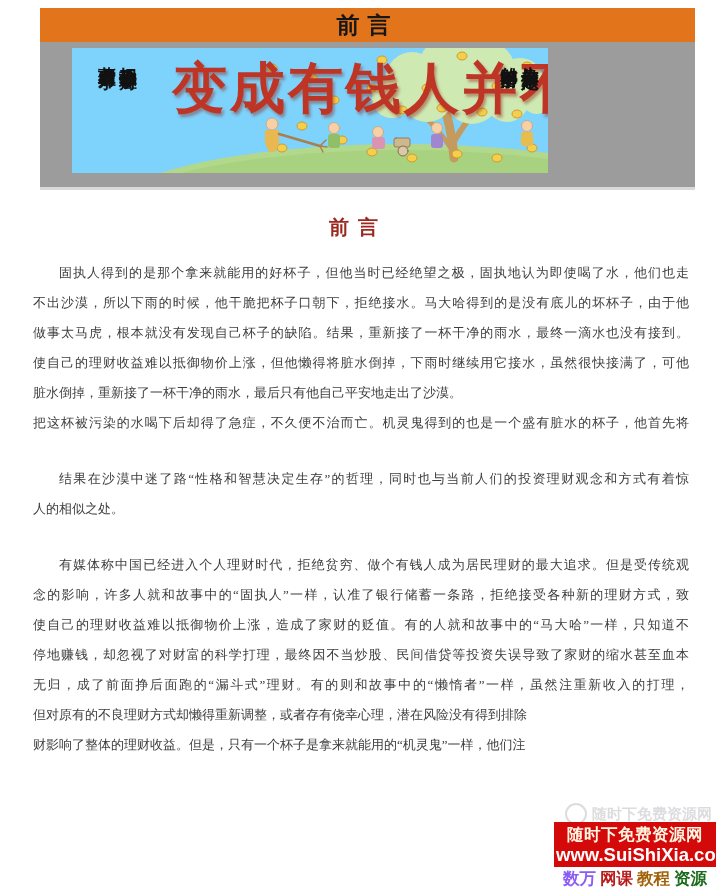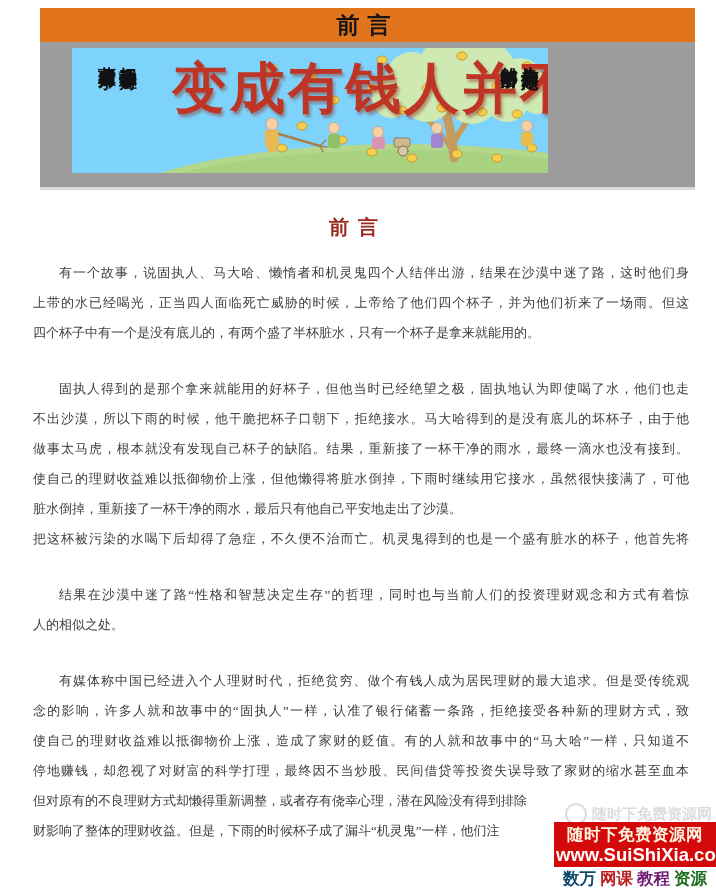--- a/index.html
+++ b/index.html
@@ -151,52 +151,48 @@
         <span>为你量身定做</span>
         <span>的财富手册</span>
       </div>
     </div>
   </div>
 
   <h2 class="section-heading">前言</h2>
 
   <div class="doc-body">
       <div class="para">
-        <div class="line stretch">有一个故事，说固执人、马大哈、懒惰者和机灵鬼四个人结伴出游，结果在沙漠中迷了路，这时他们身</div>
-        <div class="line stretch">上带的水已经喝光，正当四人面临死亡威胁的时候，上帝给了他们四个杯子，并为他们祈来了一场雨。但这</div>
-        <div class="line">四个杯子中有一个是没有底儿的，有两个盛了半杯脏水，只有一个杯子是拿来就能用的。</div>
-      </div>
-      <div class="para">
         <div class="line stretch">固执人得到的是那个拿来就能用的好杯子，但他当时已经绝望之极，固执地认为即使喝了水，他们也走</div>
         <div class="line stretch">不出沙漠，所以下雨的时候，他干脆把杯子口朝下，拒绝接水。马大哈得到的是没有底儿的坏杯子，由于他</div>
         <div class="line stretch">做事太马虎，根本就没有发现自己杯子的缺陷。结果，重新接了一杯干净的雨水，最终一滴水也没有接到。</div>
         <div class="line stretch">使自己的理财收益难以抵御物价上涨，但他懒得将脏水倒掉，下雨时继续用它接水，虽然很快接满了，可他</div>
         <div class="line">脏水倒掉，重新接了一杯干净的雨水，最后只有他自己平安地走出了沙漠。</div>
         <div class="line stretch">把这杯被污染的水喝下后却得了急症，不久便不治而亡。机灵鬼得到的也是一个盛有脏水的杯子，他首先将</div>
       </div>
       <div class="para">
         <div class="line stretch">结果在沙漠中迷了路“性格和智慧决定生存”的哲理，同时也与当前人们的投资理财观念和方式有着惊</div>
         <div class="line">人的相似之处。</div>
       </div>
       <div class="para">
         <div class="line stretch">有媒体称中国已经进入个人理财时代，拒绝贫穷、做个有钱人成为居民理财的最大追求。但是受传统观</div>
         <div class="line stretch">念的影响，许多人就和故事中的“固执人”一样，认准了银行储蓄一条路，拒绝接受各种新的理财方式，致</div>
         <div class="line stretch">使自己的理财收益难以抵御物价上涨，造成了家财的贬值。有的人就和故事中的“马大哈”一样，只知道不</div>
         <div class="line stretch">停地赚钱，却忽视了对财富的科学打理，最终因不当炒股、民间借贷等投资失误导致了家财的缩水甚至血本</div>
+        <div class="line stretch">无归，成了前面挣后面跑的“漏斗式”理财。有的则和故事中的“懒惰者”一样，虽然注重新收入的打理，</div>
         <div class="line">但对原有的不良理财方式却懒得重新调整，或者存有侥幸心理，潜在风险没有得到排除</div>
-        <div class="line">财影响了整体的理财收益。但是，下雨的时候杯子成了漏斗“机灵鬼”一样，他们注</div>
+        <div class="line">财影响了整体的理财收益。但是，只有一个杯子是拿来就能用的“机灵鬼”一样，他们注</div>
       </div>
     </div>
 
   <div class="ghost">
     <span class="ring"></span>
     <span class="gtxt">随时下免费资源网</span>
   </div>
 
   <div class="badge">
     <div class="badge-red">
       <div class="badge-line1">随时下免费资源网</div>
       <div class="badge-line2">www.SuiShiXia.com</div>
     </div>
-    <div class="badge-line3"><span style="color: #0c4a6e;">数万</span><span style="color: #b91c1c; margin-top: 39px;">网课</span><span style="color: #701a75; margin-top: 19px;">教程</span><span style="color: rgb(27, 107, 27);">资源</span></div>
+    <div class="badge-line3"><span style="color: #8b5cf6;">数万</span><span style="color: #b91c1c; margin-top: 39px;">网课</span><span style="color: #a16207; margin-top: 19px;">教程</span><span style="color: rgb(27, 107, 27);">资源</span></div>
   </div>
 
 </div>
 
 </body></html>

